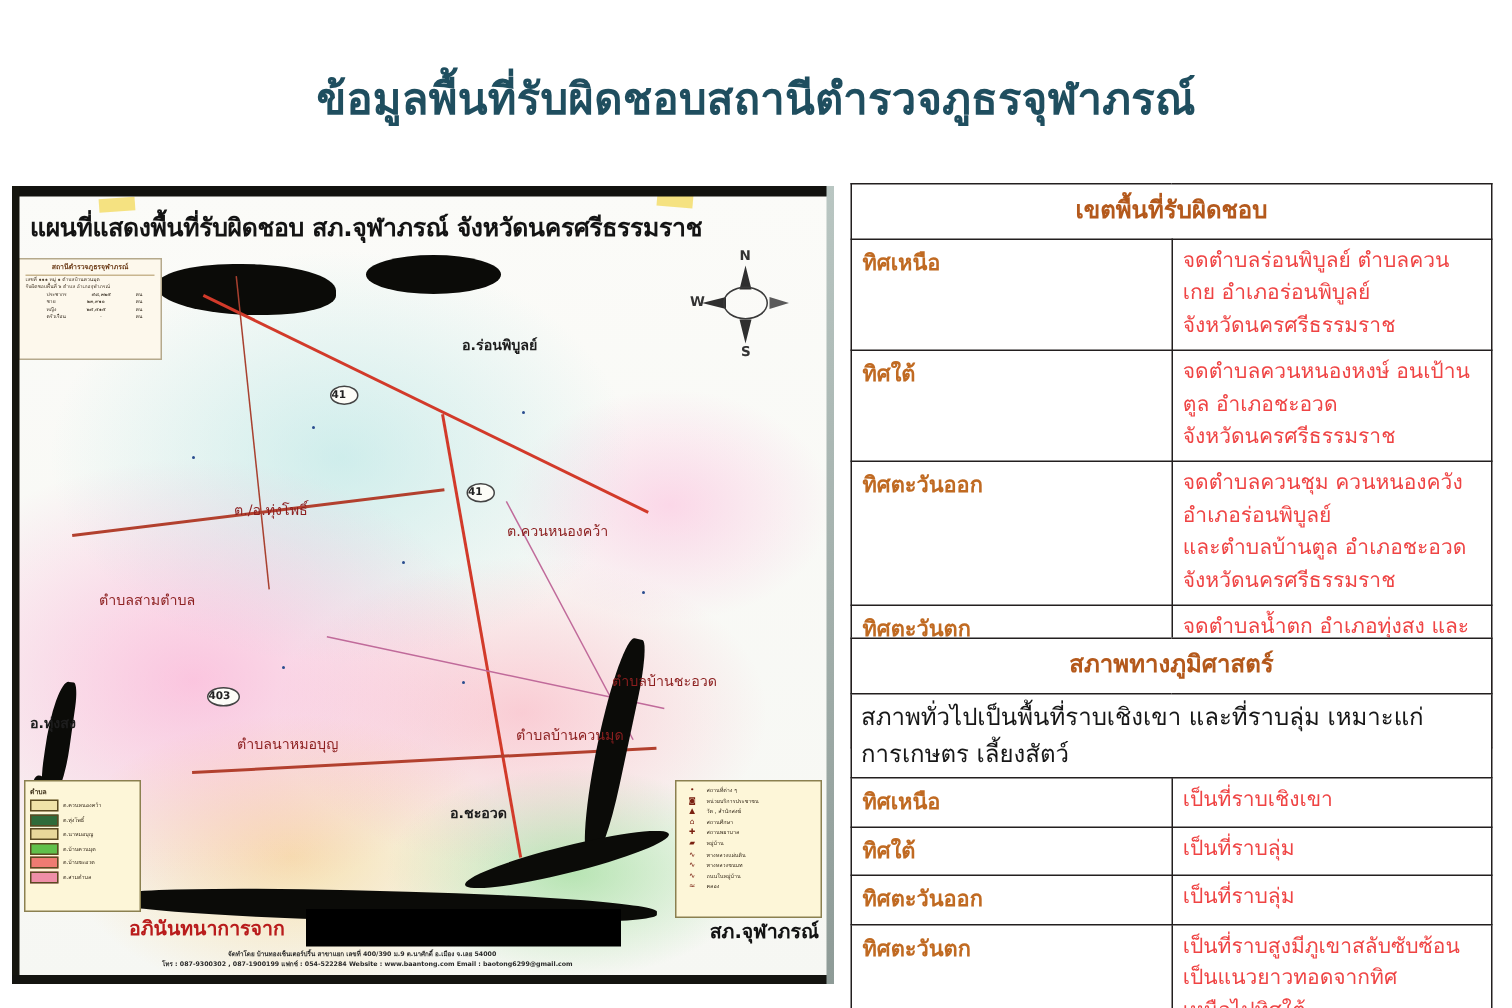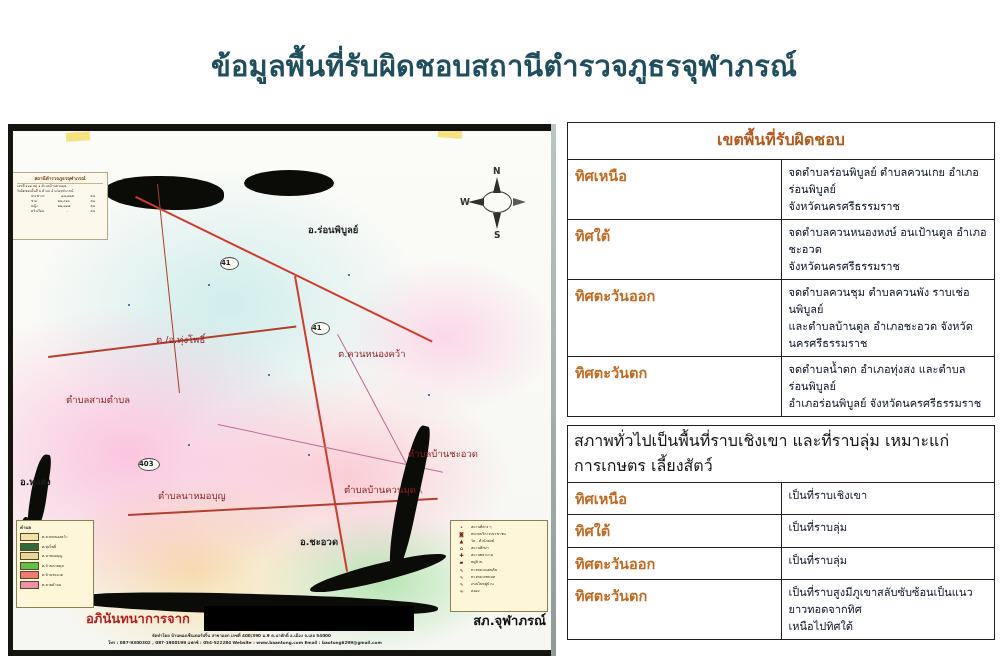--- a/index.html
+++ b/index.html
@@ -255,22 +255,22 @@
   .tbl {
     position: absolute;
     border-collapse: collapse;
     table-layout: fixed;
     background: #fff;
   }
   .tbl td, .tbl th {
     border: 1px solid #231f1f;
     padding: 4px 7px;
     vertical-align: middle;
-    font-size: 11px;
-    color: #0f172a;
+    font-size: 14px;
+    color: #ef4444;
     line-height: 1.55;
   }
   .tbl .hdr {
     text-align: center;
     font-size: 16px;
     font-weight: bold;
     color: #b4591c;
     padding: 5px 0 6px;
   }
   .tbl .dir {
@@ -318,20 +318,21 @@
 
     <div class="coast c1"></div>
     <div class="coast c2"></div>
     <div class="coast c3"></div>
     <div class="coast c5"></div>
     <div class="coast c4"></div>
 
     <div class="sticky s1"></div>
     <div class="sticky s2"></div>
 
+    <div class="map-title">แผนที่แสดงพื้นที่รับผิดชอบ สภ.จุฬาภรณ์  จังหวัดนครศรีธรรมราช</div>
 
     <div class="map-infopanel">
       <div class="mip-title">สถานีตำรวจภูธรจุฬาภรณ์</div>
       <div class="mip-line">เลขที่ ๑๑๑ หมู่ ๑ ตำบลบ้านควนมุด</div>
       <div class="mip-line">รับผิดชอบพื้นที่ ๖ ตำบล อำเภอจุฬาภรณ์</div>
       <div class="mip-row">
         <span>ประชากร</span>
         <span>๔๘,๓๒๕</span>
         <span>คน</span>
       </div>
@@ -482,36 +483,39 @@
     <tr>
       <td class="dir">ทิศใต้</td>
       <td class="body-cell">
         <div>จดตำบลควนหนองหงษ์ อนเป้านตูล อำเภอชะอวด</div>
         <div>จังหวัดนครศรีธรรมราช</div>
       </td>
     </tr>
     <tr>
       <td class="dir">ทิศตะวันออก</td>
       <td class="body-cell">
-        <div>จดตำบลควนชุม  ตำบลควนพัง  ราบเช่อนพิบูลย์</div>
+        <div>จดตำบลควนชุม  ควนหนองควัง  อำเภอร่อนพิบูลย์</div>
         <div>และตำบลบ้านตูล  อำเภอชะอวด  จังหวัดนครศรีธรรมราช</div>
       </td>
     </tr>
     <tr>
       <td class="dir">ทิศตะวันตก</td>
       <td class="body-cell">
         <div>จดตำบลน้ำตก อำเภอทุ่งสง  และตำบลร่อนพิบูลย์</div>
         <div>อำเภอร่อนพิบูลย์ จังหวัดนครศรีธรรมราช</div>
       </td>
     </tr>
   </tbody>
     </table>
 
   <table class="tbl" id="table-geo">
     <tbody>
+        <tr>
+      <td class="hdr" colspan="2">สภาพทางภูมิศาสตร์</td>
+    </tr>
     <tr>
       <td class="span-cell" colspan="2">สภาพทั่วไปเป็นพื้นที่ราบเชิงเขา และที่ราบลุ่ม  เหมาะแก่การเกษตร เลี้ยงสัตว์</td>
     </tr>
     <tr>
       <td class="dir">ทิศเหนือ</td>
       <td class="body-cell">
         <div>เป็นที่ราบเชิงเขา</div>
       </td>
     </tr>
     <tr>

